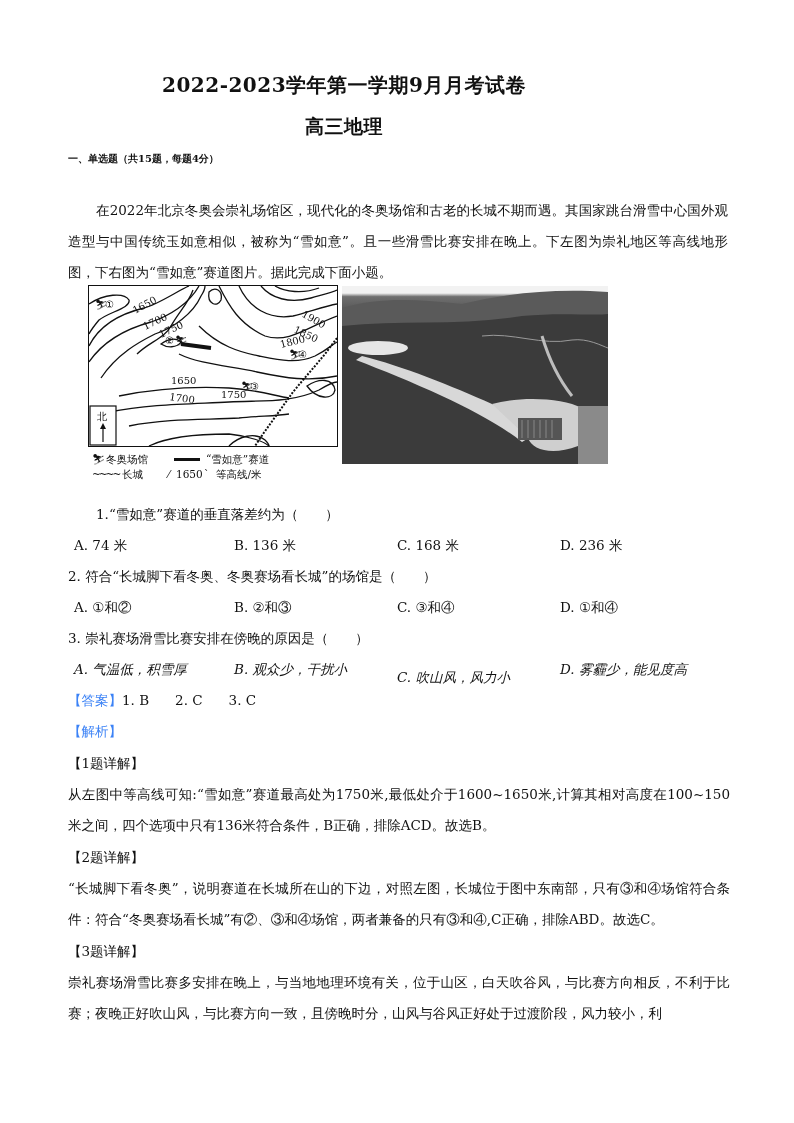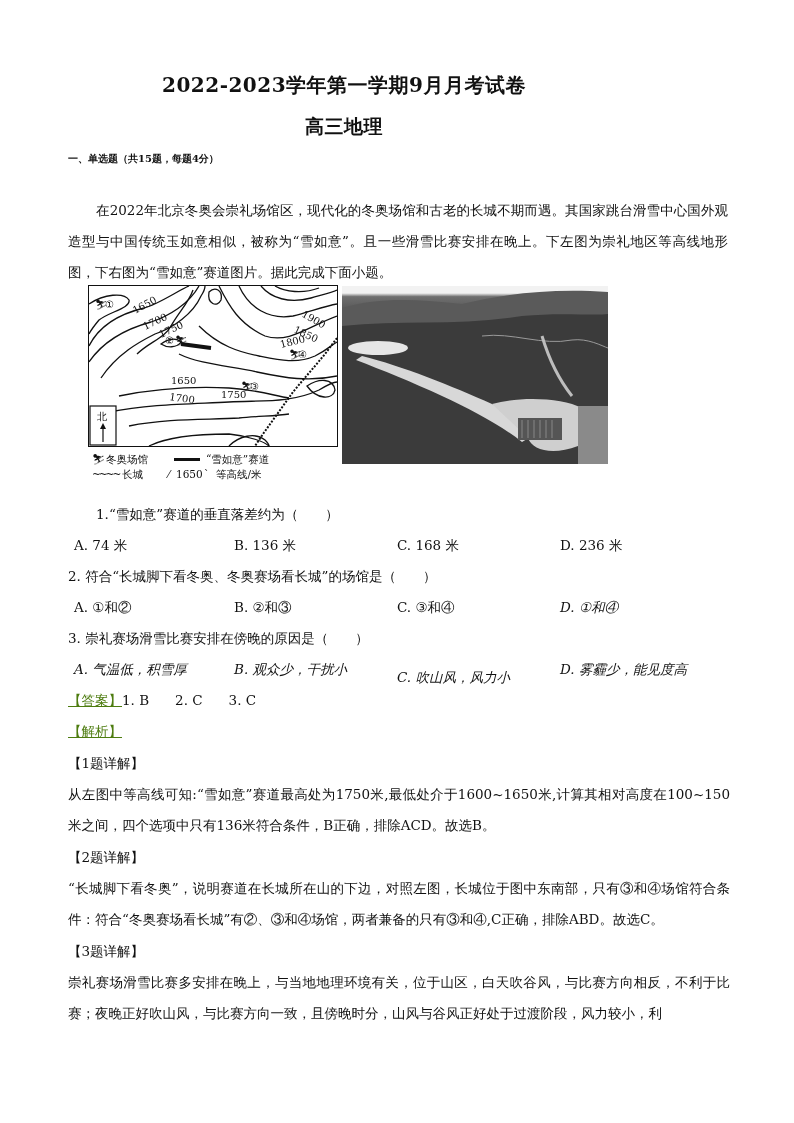--- a/index.html
+++ b/index.html
@@ -12,21 +12,21 @@
   .title {
     left: 0; width: 688px; text-align: center; font-size: 20px; font-weight: bold;
     letter-spacing: 0.5px;
   }
   .h-section { left: 68px; font-size: 10px; font-weight: bold; }
   .para { left: 68px; width: 660px; font-size: 13.5px; line-height: 31px; text-align: justify; }
   .para .indent { display: inline-block; width: 28px; }
   .q { left: 68px; font-size: 13.5px; }
   .opt-row { left: 68px; width: 680px; font-size: 13.5px; height: 20px; }
   .opt { position: absolute; top: 0; white-space: nowrap; }
-  .blue { color: #4d7c0f; text-decoration: underline; }
+  .blue { color: #3b82f6; }
   .expl { left: 68px; width: 662px; font-size: 13.5px; line-height: 31px; text-align: justify; }
   .figure-map {
     left: 88px; top: 285px; width: 248px; height: 160px;
     border: 1.5px solid #111; background: #fff;
   }
   .legend { left: 92px; top: 452px; font-size: 10.5px; width: 250px; line-height: 15px; }
   .photo {
     left: 342px; top: 286px; width: 266px; height: 178px;
     background: linear-gradient(180deg, #f2f2f2 0%, #f2f2f2 4%, #6f6f6f 6%, #3f3f3f 22%, #2e2e2e 55%, #3a3a3a 100%);
     overflow: hidden;
@@ -147,21 +147,21 @@
   <span class="opt" style="left:166px;">B. 136 米</span>
   <span class="opt" style="left:329px;">C. 168 米</span>
   <span class="opt" style="left:492px;">D. 236 米</span>
 </div>
 
 <div class="abs q" style="top:568px;">2. 符合“长城脚下看冬奥、冬奥赛场看长城”的场馆是（　　）</div>
 <div class="abs opt-row" style="top:599px;">
   <span class="opt" style="left:6px;">A. ①和②</span>
   <span class="opt" style="left:166px;">B. ②和③</span>
   <span class="opt" style="left:329px;">C. ③和④</span>
-  <span class="opt" style="left:492px;font-style:italic;">D. ①和④</span>
+  <span class="opt" style="left:492px;">D. ①和④</span>
 </div>
 
 <div class="abs q" style="top:630px;">3. 崇礼赛场滑雪比赛安排在傍晚的原因是（　　）</div>
 <div class="abs opt-row" style="top:661px;font-style:italic;">
   <span class="opt" style="left:6px;">A. 气温低，积雪厚</span>
   <span class="opt" style="left:166px;">B. 观众少，干扰小</span>
   <span class="opt" style="left:329px;margin-top:8px;">C. 吹山风，风力小</span>
   <span class="opt" style="left:492px;">D. 雾霾少，能见度高</span>
 </div>
 

